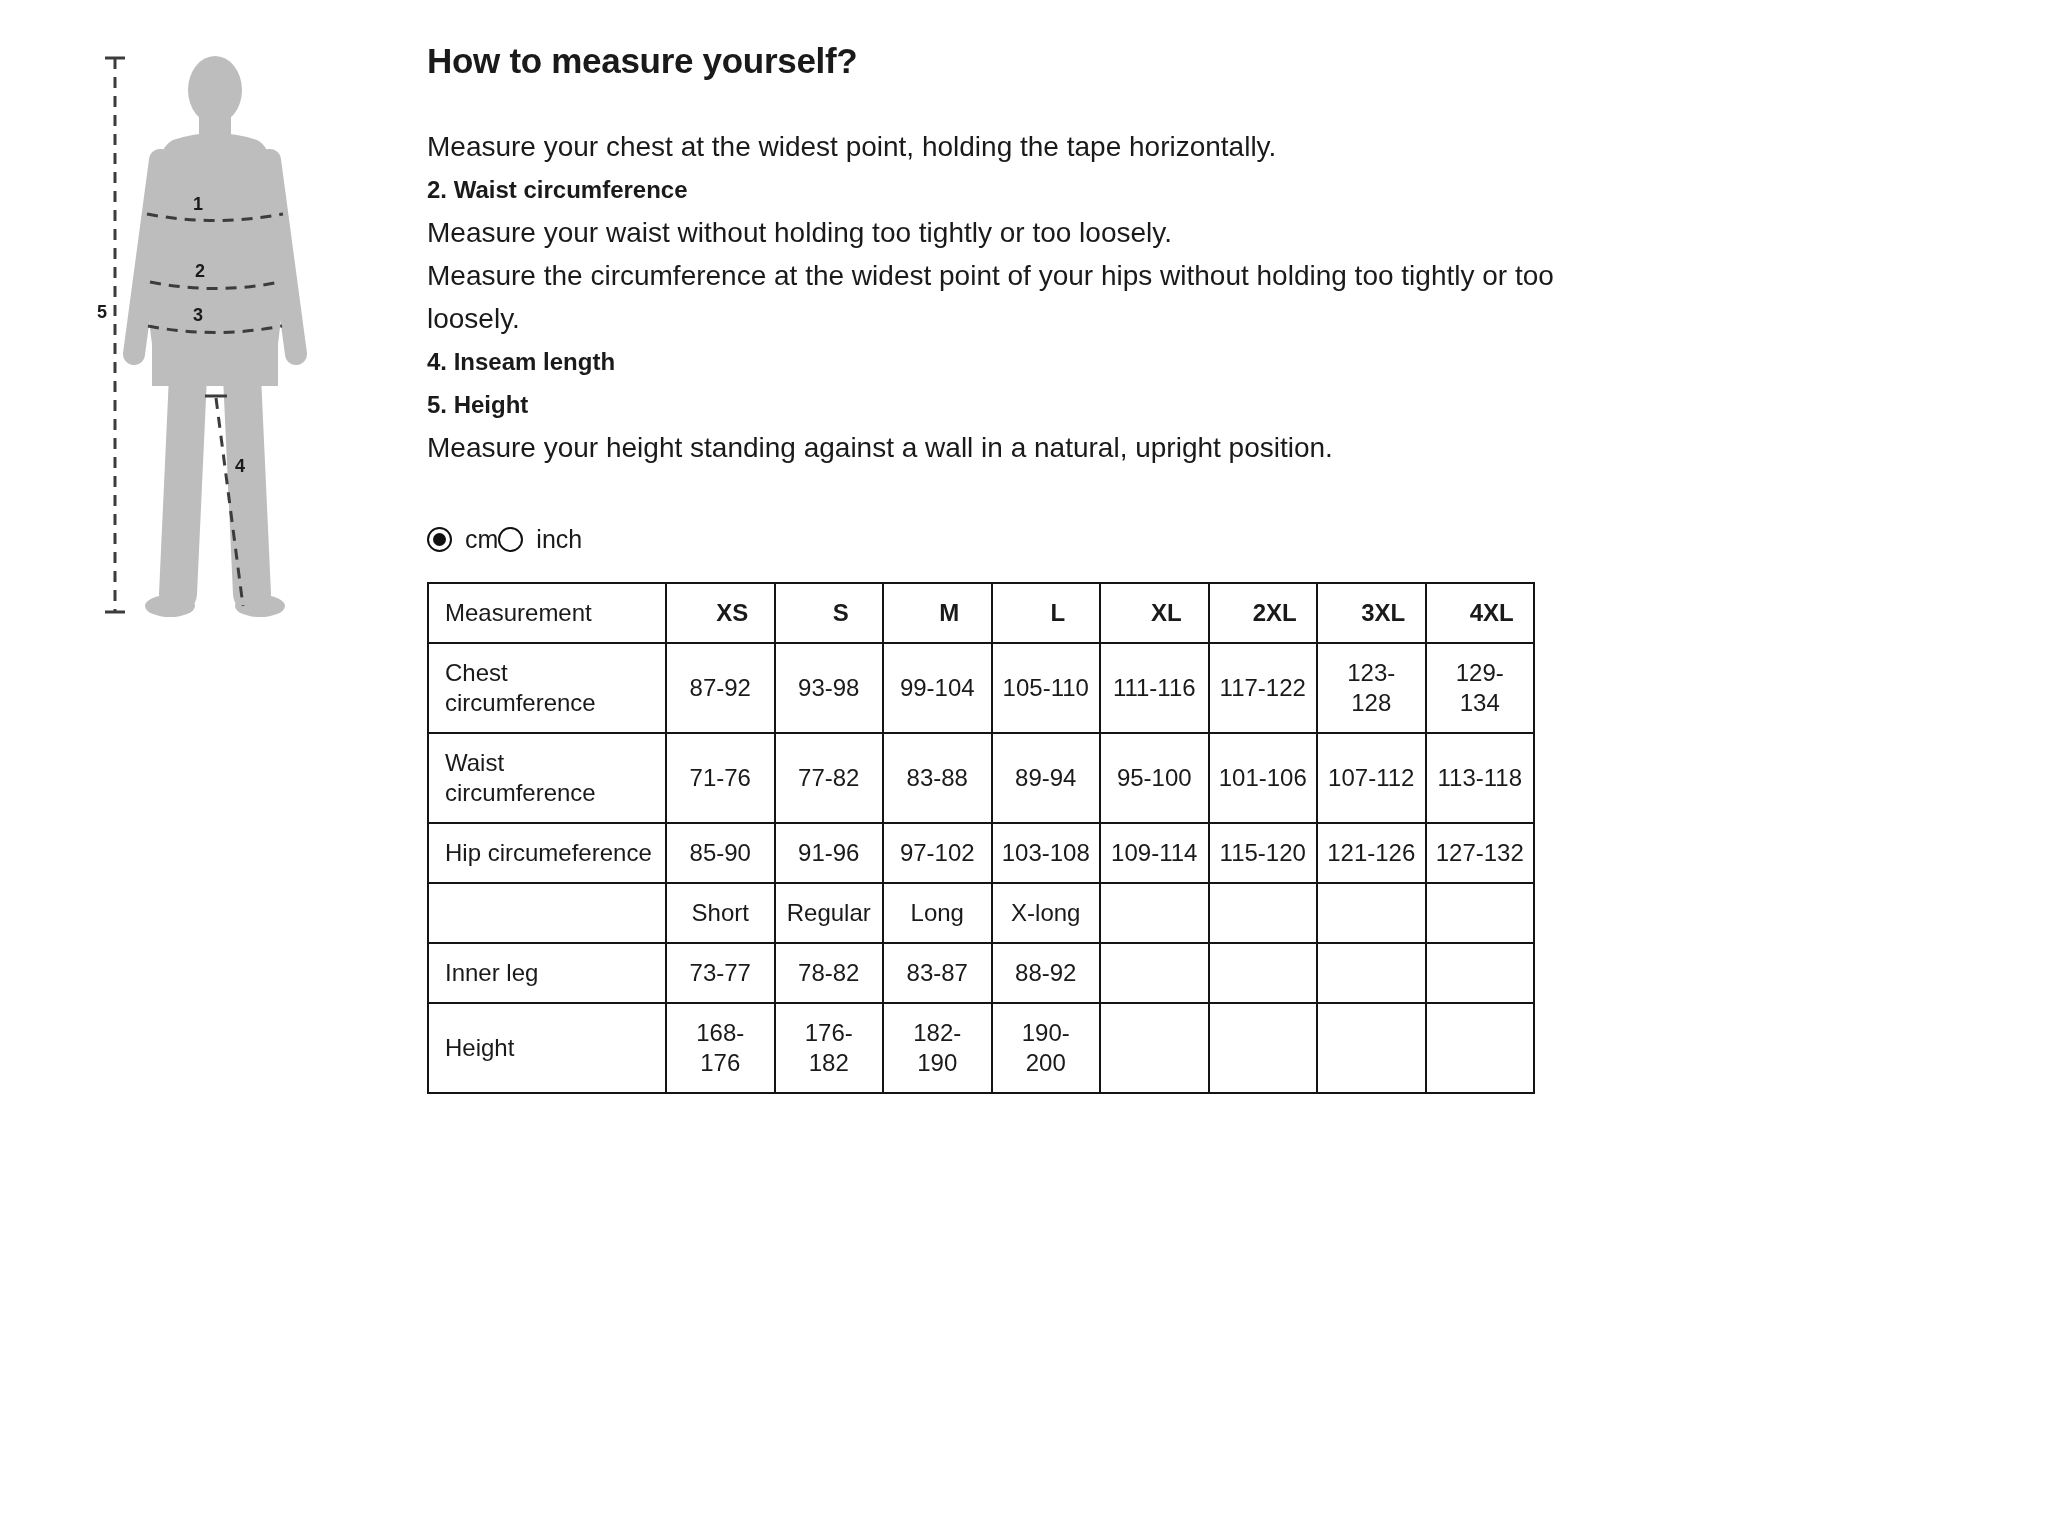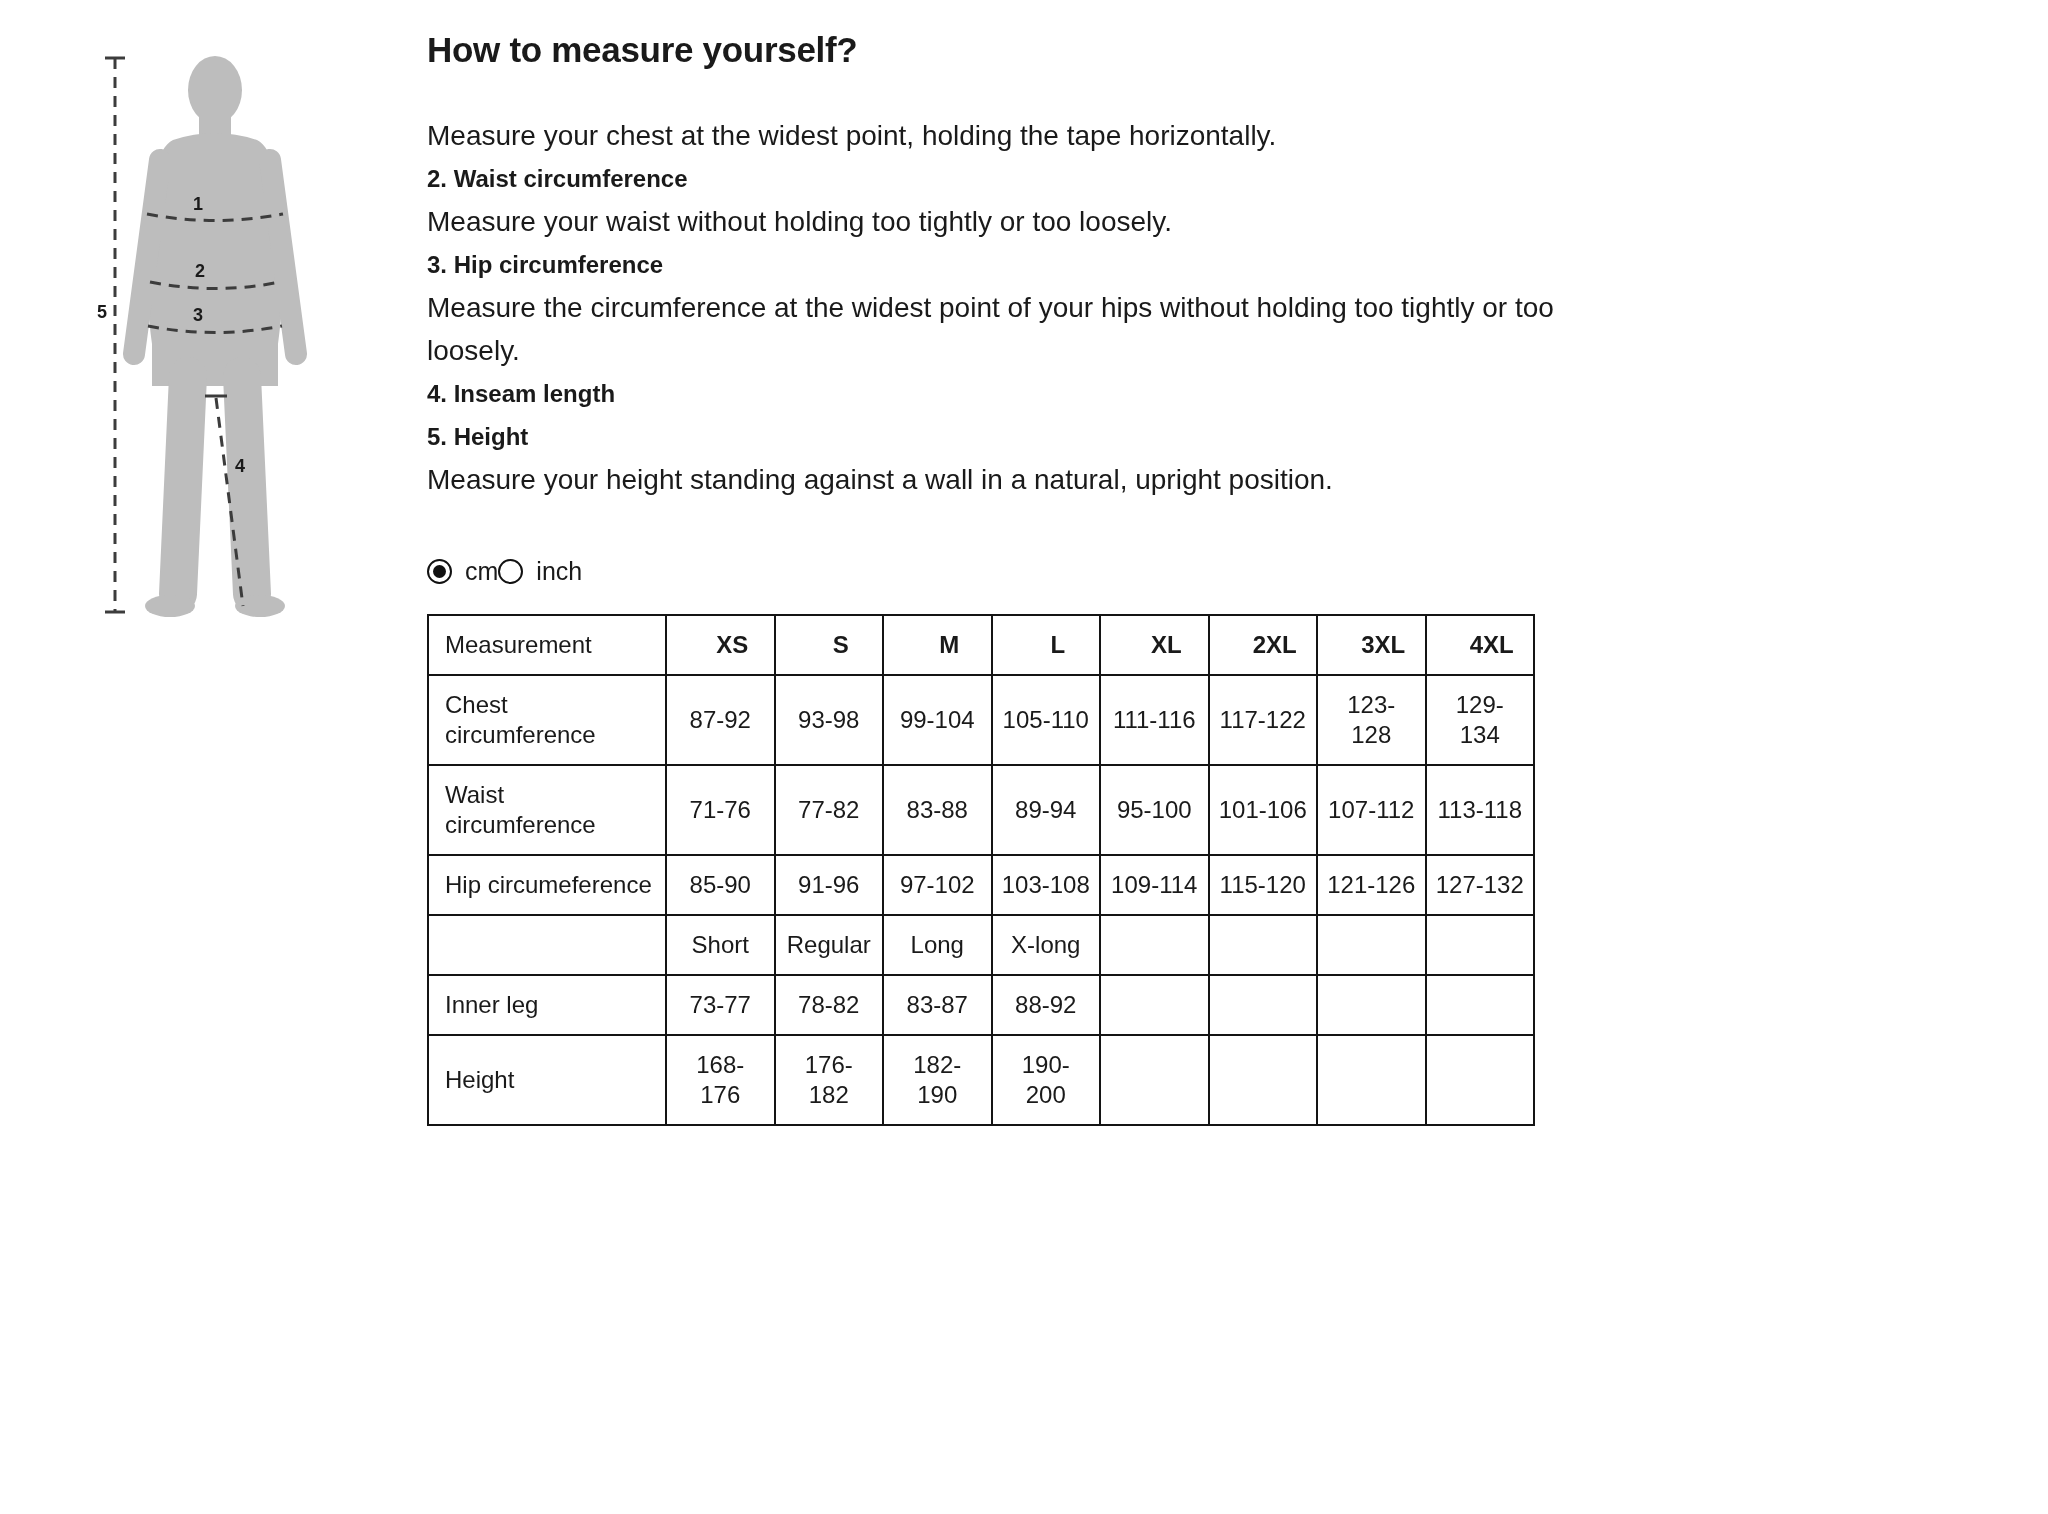--- a/index.html
+++ b/index.html
@@ -2,21 +2,21 @@
 <html><head>
 <meta charset="utf-8">
 <style>
   * { box-sizing: border-box; }
   html, body { margin: 0; padding: 0; background: #fff; }
   body { font-family: "Liberation Sans", sans-serif; color: #1a1a1a; }
   .page { position: relative; width: 2048px; height: 1514px; background: #fff; overflow: hidden; }
 
   .figure { position: absolute; left: 95px; top: 46px; width: 230px; height: 580px; }
 
-  .content { position: absolute; left: 427px; top: 0; width: 1130px; }
+  .content { position: absolute; left: 427px; top: 11px; width: 1130px; }
   h1.page-title { font-size: 35px; font-weight: 700; margin: 30px 0 44px 0; letter-spacing: -0.3px; }
 
   .instructions { }
   .ih { font-size: 24px; font-weight: 700; line-height: 43px; margin: 0; }
   .it { font-size: 28px; font-weight: 400; line-height: 43px; margin: 0; }
 
   .units { margin-top: 56px; display: flex; align-items: center; font-size: 25px; }
   .unit { display: flex; align-items: center; gap: 13px; cursor: pointer; }
   .radio { width: 25px; height: 25px; border: 2.5px solid #111; border-radius: 50%; position: relative; flex: 0 0 auto; }
   .radio.selected::after { content: ""; position: absolute; inset: 4px; background: #111; border-radius: 50%; }
@@ -81,21 +81,20 @@
     </svg>
   </div>
 
   <div class="content">
     <h1 class="page-title">How to measure yourself?</h1>
 
     <div class="instructions">
       <p class="it">Measure your chest at the widest point, holding the tape horizontally.</p>
       <p class="ih">2. Waist circumference</p>
       <p class="it">Measure your waist without holding too tightly or too loosely.</p>
-      <p class="ih">3. Hip circumference</p>
       <p class="it">Measure the circumference at the widest point of your hips without holding too tightly or too loosely.</p>
       <p class="ih">4. Inseam length</p>
       <p class="ih">5. Height</p>
       <p class="it">Measure your height standing against a wall in a natural, upright position.</p>
     </div>
 
     <div class="units">
       <label class="unit">
         <span class="radio selected"></span>
         <span>cm</span>

